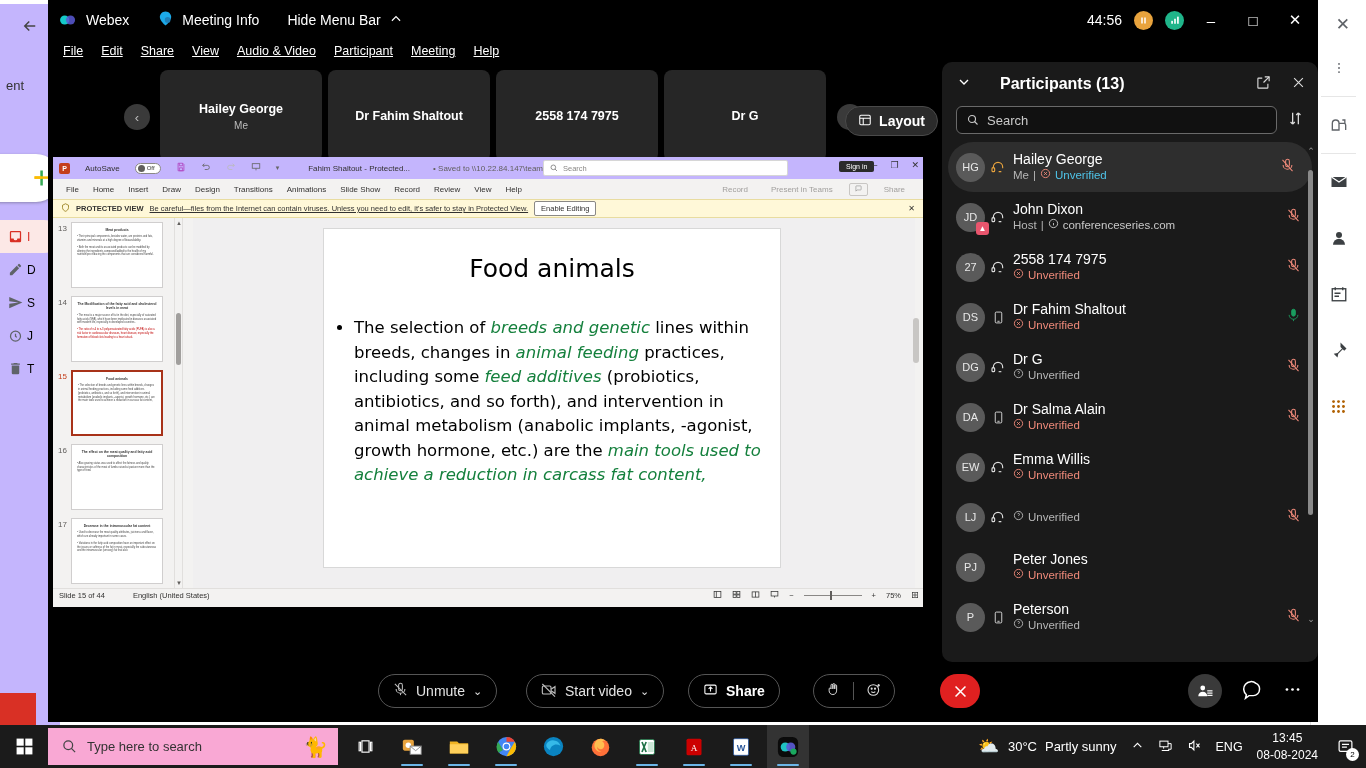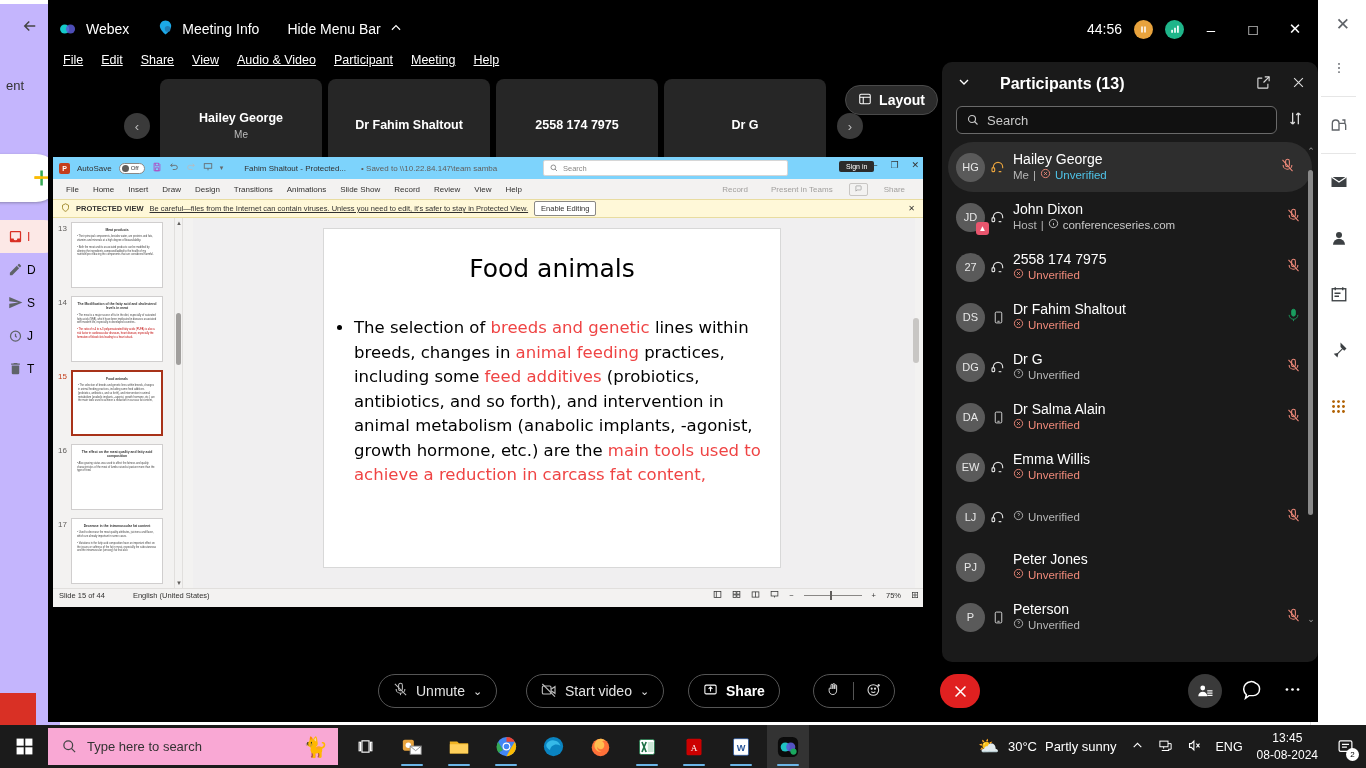--- a/index.html
+++ b/index.html
@@ -35,21 +35,20 @@
   .bg-right .sep { height:1px; background:#e6e6e6; margin:0 10px; }
   .bg-right-close { position:absolute; right:16px; top:14px; color:#5f6368; font-size:17px; }
 
   
   .webex {
     position:absolute; left:48px; top:0; width:1270px; height:722px; background:#000;
   }
   .wx-title {
     height:40px; display:flex; align-items:center; padding-left:10px; color:#fff; font-size:14px;
     position:relative;
-    margin-top:9px;
   }
   .wx-title .grp { display:flex; align-items:center; gap:8px; margin-right:28px; }
   .wx-logo {
     width:20px;height:20px;display:inline-block;position:relative;
   }
   .wx-right { position:absolute; right:8px; top:0; height:40px; display:flex; align-items:center; gap:12px; }
   .timer { color:#fff; font-size:14px; }
   .dot-orange { width:19px;height:19px;border-radius:50%;background:#e8a33d;display:flex;align-items:center;justify-content:center;}
   .dot-green  { width:19px;height:19px;border-radius:50%;background:#1fb58a;display:flex;align-items:center;justify-content:center;}
   .wxbtn { width:30px;height:30px;display:flex;align-items:center;justify-content:center;color:#fff;font-size:15px;}
@@ -87,21 +86,21 @@
   .view-bar .vtitle { position:absolute; left:12px; }
   .view-bar .zoomgrp { position:absolute; left:400px; display:flex; align-items:center; gap:12px; font-size:14px;}
   .view-bar .vright { position:absolute; right:14px; display:flex; align-items:center; gap:22px;}
 
   
   .ppt {
     position:absolute; left:5px; top:157px; width:870px; height:450px; background:#f3f2f1;
     font-size:8px; color:#323130;
   }
   .ppt-title {
-    height:22px; background:#7dd3fc; display:flex; align-items:center; gap:7px; padding:0 6px;
+    height:22px; background:#c4b5fd; display:flex; align-items:center; gap:15px; padding:0 6px;
     position:relative;
   }
   .pp-logo { width:11px;height:11px;background:#c43e1c;border-radius:2px;color:#fff;font-size:7px;display:flex;align-items:center;justify-content:center;font-weight:bold;}
   .autosave-toggle {
     width:26px;height:11px;border-radius:6px;background:#fff;border:1px solid #8a8886;
     display:flex;align-items:center;font-size:6px;color:#333;padding-left:2px;
   }
   .autosave-toggle i { width:7px;height:7px;border-radius:50%;background:#605e5c;display:inline-block;margin-right:2px;}
   .ppt-searchbox {
     position:absolute; left:490px; top:3px; width:245px; height:16px; background:#fff;
@@ -146,21 +145,21 @@
   .panel-scroll .bar { position:absolute; top:95px; width:5px; height:52px; background:#a19f9d; border-radius:3px; left:1px;}
   .panel-scroll .ar { position:absolute; width:8px; text-align:center; font-size:6px; color:#605e5c;}
 
   .slide-area { position:absolute; left:140px; top:0; right:8px; bottom:0; background:#f0eff0; }
   .slide {
     position:absolute; left:130px; top:10px; width:458px; height:340px; background:#fff; border:1px solid #d8d8d8;
   }
   .slide h1 { font-size:25px; font-weight:normal; text-align:center; margin-top:25px; color:#000; font-family:"DejaVu Sans", sans-serif;}
   .slide ul { margin:33px 18px 0 30px; }
   .slide li { font-size:16.5px; line-height:1.49; color:#000; font-family:"DejaVu Sans", sans-serif;}
-  .slide li r { color:#ef4444; }
+  .slide li r { color:#15803d;font-style:italic; }
   .main-scroll { position:absolute; right:-6px; top:0; width:8px; height:370px; }
   .main-scroll .bar { position:absolute; top:100px; width:6px; height:45px; background:#c8c6c4; border-radius:3px;}
 
   .ppt-status {
     height:14px; background:#f3f2f1; border-top:1px solid #e1dfdd; display:flex; align-items:center;
     font-size:7.5px; color:#323130; padding:0 6px; position:relative;
   }
   .ppt-status .s2 { margin-left:28px; }
   .ppt-status .right { position:absolute; right:4px; display:flex; align-items:center; gap:10px;}
   .zoomslider { width:58px; height:1px; background:#8a8886; position:relative; }
@@ -419,21 +418,21 @@
       <div class="thumb" style="left:280px">
         <span class="nm">Dr Fahim Shaltout</span>
       </div>
       <div class="thumb" style="left:448px">
         <span class="nm">2558 174 7975</span>
       </div>
       <div class="thumb" style="left:616px">
         <span class="nm">Dr G</span>
       </div>
       <div class="nav-circle" style="left:789px">›</div>
-      <div class="layout-pill" style="right:380px;top:6px">
+      <div class="layout-pill" style="right:380px;top:36px">
         <span>
           <svg width="14" height="14" viewBox="0 0 24 24" fill="none" stroke="#fff" stroke-width="1.8">
               <rect x="3" y="4" width="18" height="16" rx="2"></rect>
               <path d="M3 9h18M9 9v11"></path>
             </svg>
         </span>
         <span>Layout</span>
       </div>
       <div class="grab">
           <div></div>

